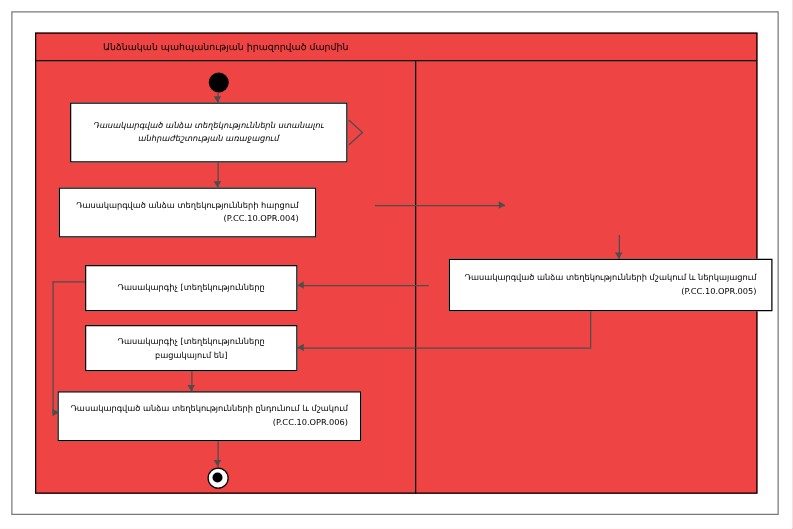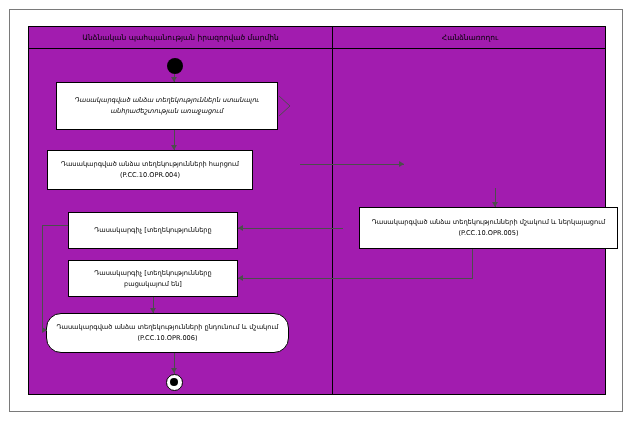--- a/index.html
+++ b/index.html
@@ -30,21 +30,21 @@
   }
   
   .lanes {
     position: absolute;
     left: 28px;
     top: 26px;
     width: 578px;
     height: 369px;
     border: 1px solid #000000;
     box-sizing: border-box;
-    background: #a21caf;
+    background: #ef4444;
   }
   .lane-header-row {
     position: absolute;
     left: 0;
     top: 0;
     width: 100%;
     height: 22px;
     box-sizing: border-box;
     border-bottom: 1px solid #000000;
   }
@@ -81,21 +81,21 @@
     display: flex;
     align-items: center;
     justify-content: center;
     text-align: center;
     font-size: 6.6px;
     line-height: 1.65;
     color: #000000;
     padding: 2px 5px;
   }
   .node .txt { display: block; }
-  .node .code { display: block; }
+  .node .code { display: block; text-align: right; }
 
   
   .initial-node {
     position: absolute;
     width: 16px;
     height: 16px;
     border-radius: 50%;
     background: #000000;
   }
   
@@ -160,21 +160,20 @@
 <body>
 
 <div id="canvas">
 
   <div class="outer-frame"></div>
 
   <div class="lanes">
 
     <div class="lane-header-row">
       <div class="lane-header left">Անձնական պահպանության իրազորված մարմին</div>
-      <div class="lane-header right">Հանձնառողու</div>
     </div>
 
     <div class="lane-divider"></div>
   </div>
 
   <div class="initial-node" style="left:167px; top:58px;"></div>
 
   <div class="node" style="left:56px; top:82px; width:222px; height:48px;font-style:italic;">
     <div>
       <span class="txt">Դասակարգված անձա տեղեկություններն ստանալու</span>
@@ -209,21 +208,21 @@
     </div>
   </div>
 
   <div class="node" style="left:68px; top:260px; width:170px; height:37px;">
     <div>
       <span class="txt">Դասակարգիչ [տեղեկությունները</span>
       <span class="txt">բացակայում են]</span>
     </div>
   </div>
 
-  <div class="node" style="left:46px; top:313px; width:243px; height:40px;border-radius:15px;">
+  <div class="node" style="left:46px; top:313px; width:243px; height:40px;">
     <div>
       <span class="txt">Դասակարգված անձա տեղեկությունների ընդունում և մշակում</span>
       <span class="code">(P.CC.10.OPR.006)</span>
     </div>
   </div>
 
   <div class="final-node" style="left:166px; top:374px;"></div>
 
   <div class="ln v" style="left:174px; top:74px; height:8px;"></div>
   <div class="arrow down" style="left:171px; top:77px;"></div>

